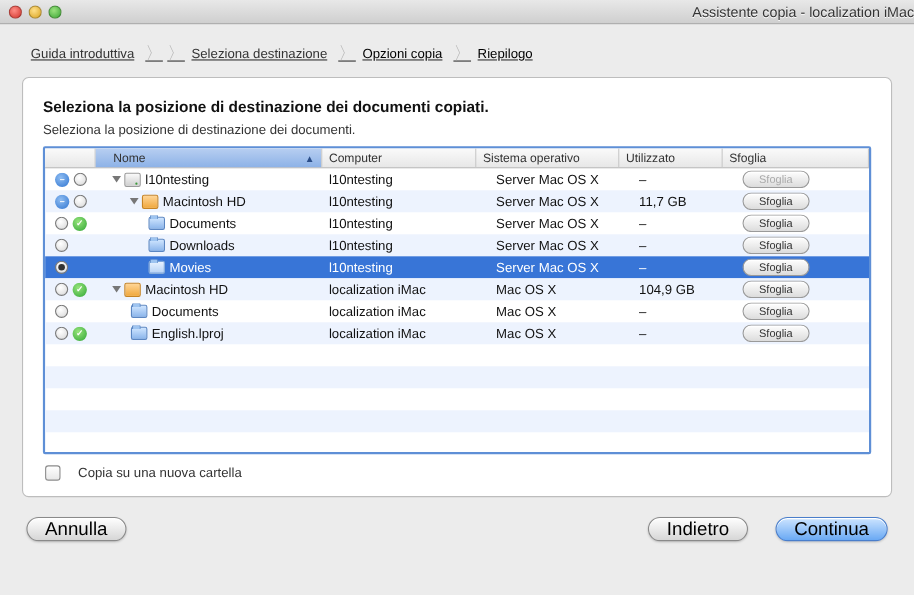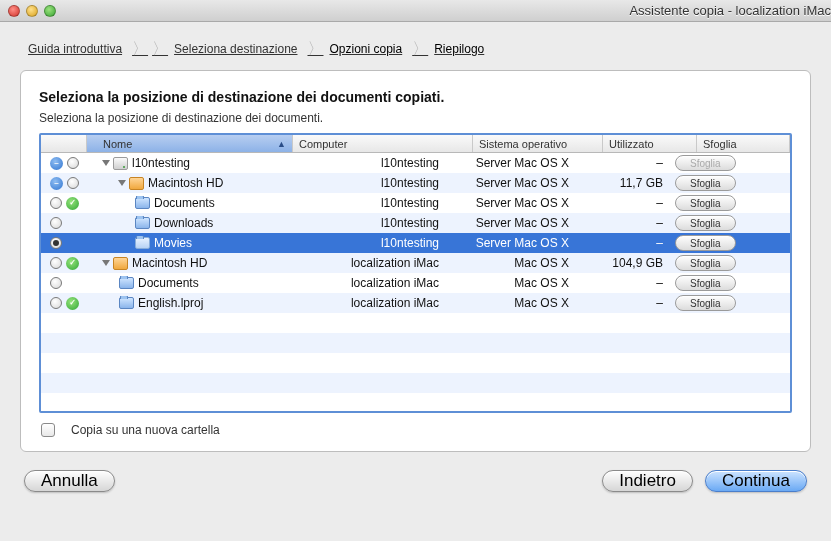--- a/index.html
+++ b/index.html
@@ -21,28 +21,28 @@
   .crumb { padding: 6px 8px 6px 4px; white-space: nowrap; }
   .crumb.dim { color: #000000; }
   .chev { color: #b6b6b6; font-size: 16px; padding: 0 2px; }
 
   
   .panel { background: #fff; border: 1px solid #bdbdbd; border-radius: 6px; padding: 18px 18px 12px; margin-bottom: 18px; }
   .panel h2 { font-size: 14px; font-weight: bold; margin-bottom: 6px; color: #111; }
   .panel .sub { font-size: 12px; color: #333; margin-bottom: 8px; }
 
   
-  .table-wrap { border: 2px solid #5e8fd6; border-radius: 2px; background: #fff; height: 280px; display: flex; flex-direction: column; text-align: right; }
+  .table-wrap { border: 2px solid #5e8fd6; border-radius: 2px; background: #fff; height: 280px; display: flex; flex-direction: column; }
 
   
   .thead { display: flex; height: 18px; background: linear-gradient(#fafafa, #e7e7e7); border-bottom: 1px solid #b8b8b8; font-size: 11px; color: #333; }
   .th { border-right: 1px solid #c9c9c9; display: flex; align-items: center; padding: 0 6px; }
   .th.sel   { width: 46px; }
   .th.name  { width: 206px; padding-left: 16px; background: linear-gradient(#b7cef1, #8db2e7); display:flex; justify-content:space-between; }
-  .th.comp  { width: 180px; }
+  .th.comp  { width: 140px; }
   .th.os    { width: 130px; }
   .th.used  { width: 94px; }
   .th.br    { flex: 1; }
   .sort-ind { font-size: 9px; color: #2a4d88; }
 
   .tbody { flex: 1; overflow: hidden; }
   .row { display: flex; height: 20px; align-items: center; font-size: 12px; color: #111; }
   .row.stripe { background: #edf3fe; }
   .row.selected { background: #3875d7; color: #fff; }
   .cell { padding: 0 6px; overflow: hidden; white-space: nowrap; }
@@ -83,21 +83,21 @@
   .mini-btn.dim { color:#aaa; }
 
   
   .copy-row { display:flex; align-items:center; gap:16px; padding: 10px 2px 2px; font-size:12px; color:#333; }
   .cbox { width:14px; height:14px; border:1px solid #8a8a8a; border-radius:3px; background:linear-gradient(#fff,#e8e8e8); }
 
   
   .buttons { display:flex; justify-content:space-between; align-items:center; padding: 0 4px; }
   .aqua-btn { min-width: 82px; height:22px; padding:0 16px; font-size:17px; border:1px solid #8a8a8a; border-radius:12px; background:linear-gradient(#fefefe,#d6d6d6); box-shadow: 0 1px 0 #fff inset, 0 1px 2px rgba(0,0,0,.2); display:inline-flex; align-items:center; justify-content:center; }
   .aqua-btn.default { background: linear-gradient(#cde4ff,#6aa9f4); border-color:#4a7ecb; color:#000; }
-  .btn-right { display:flex; gap:12px; }
+  .btn-right { display:flex; gap:25px; }
 </style>
 </head>
 <body>
 
 <div class="titlebar">
   <div class="traffic">
     <span class="tl red"></span>
     <span class="tl yellow"></span>
     <span class="tl green"></span>
   </div>

